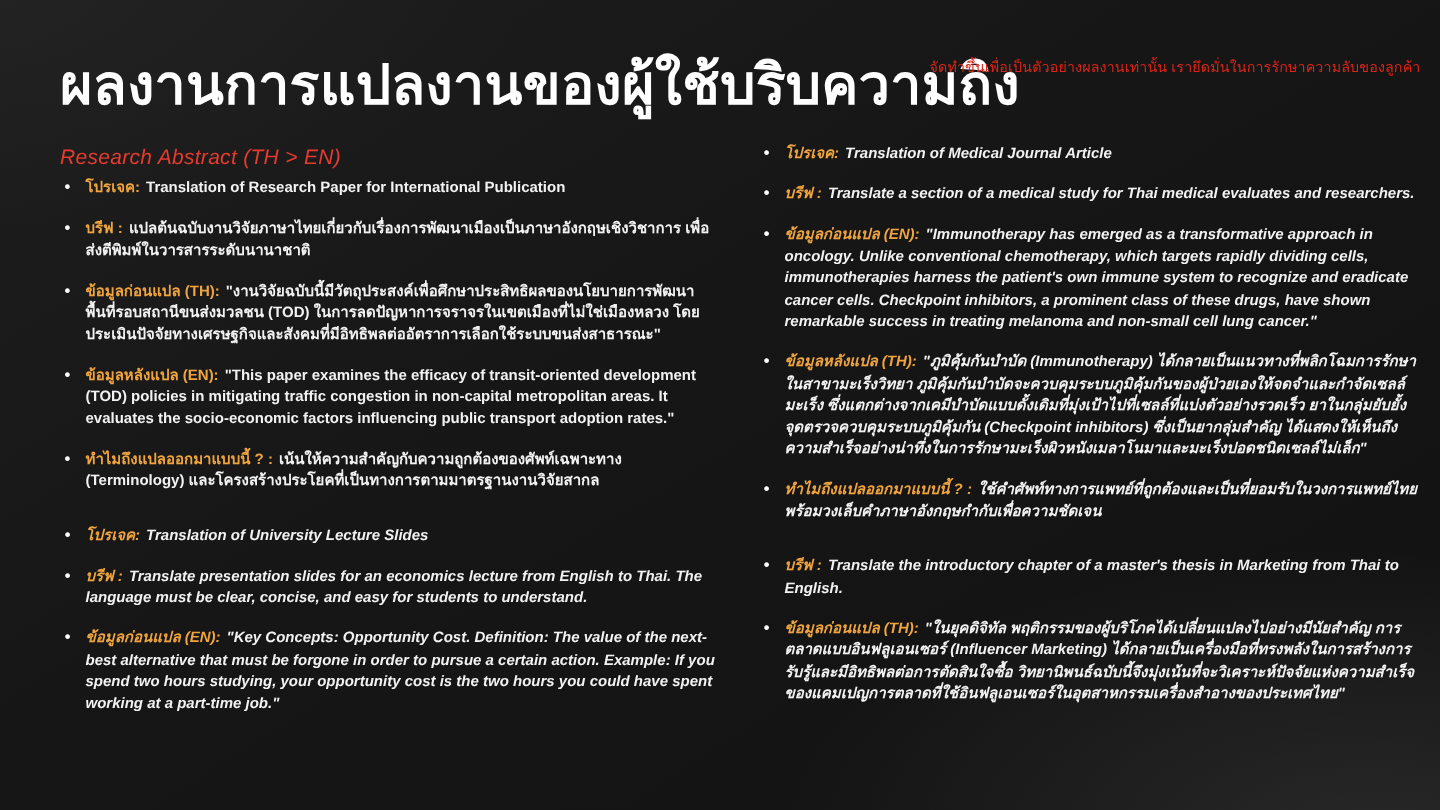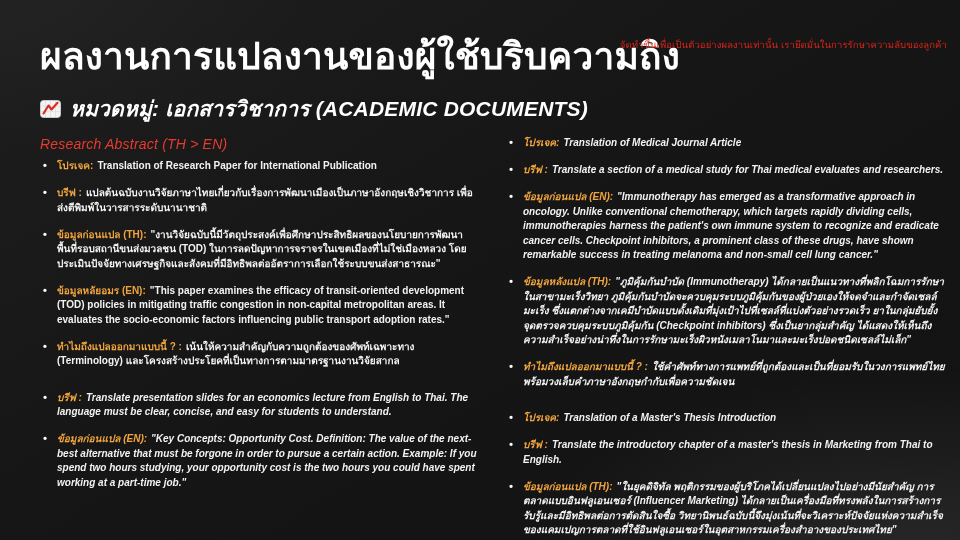--- a/index.html
+++ b/index.html
@@ -77,55 +77,45 @@
 </style>
 </head>
 <body>
 
 <div class="slide">
 
   <div class="disclaimer">จัดทำขึ้นเพื่อเป็นตัวอย่างผลงานเท่านั้น เรายึดมั่นในการรักษาความลับของลูกค้า</div>
 
   <h1 class="title">ผลงานการแปลงานของผู้ใช้บริบความถิง</h1>
 
-  <div class="subtitle-row">
-    <span class="chart-icon">
-      <svg width="21" height="18" viewBox="0 0 21 18" aria-hidden="true">
-        <rect x="0.5" y="0.5" width="20" height="17" rx="3" fill="#f4f4f4" stroke="#c9c9c9"></rect>
-        <path d="M5.5 1 V17 M10.5 1 V17 M15.5 1 V17 M1 6.3 H20 M1 11.6 H20" stroke="#dcdcdc" stroke-width="0.8" fill="none"></path>
-        <path d="M3.5 13.5 L8.5 5.5 L11.5 9.5 L17.5 2.8" stroke="#d92b20" stroke-width="2.1" fill="none" stroke-linecap="round" stroke-linejoin="round"></path>
-      </svg>
-    </span>
-    <span class="subtitle">หมวดหมู่: เอกสารวิชาการ (ACADEMIC DOCUMENTS)</span>
-  </div>
 
   <div class="columns">
     <div class="col">
         <section class="section">
           <h3 class="section-header">Research Abstract (TH &gt; EN)</h3>
           <div class="bullet"><span class="label">โปรเจค:</span><span class="text">Translation of Research Paper for International Publication</span></div>
           <div class="bullet"><span class="label">บรีฟ :</span><span class="text">แปลต้นฉบับงานวิจัยภาษาไทยเกี่ยวกับเรื่องการพัฒนาเมืองเป็นภาษาอังกฤษเชิงวิชาการ เพื่อส่งตีพิมพ์ในวารสารระดับนานาชาติ</span></div>
           <div class="bullet"><span class="label">ข้อมูลก่อนแปล (TH):</span><span class="text">"งานวิจัยฉบับนี้มีวัตถุประสงค์เพื่อศึกษาประสิทธิผลของนโยบายการพัฒนาพื้นที่รอบสถานีขนส่งมวลชน (TOD) ในการลดปัญหาการจราจรในเขตเมืองที่ไม่ใช่เมืองหลวง โดยประเมินปัจจัยทางเศรษฐกิจและสังคมที่มีอิทธิพลต่ออัตราการเลือกใช้ระบบขนส่งสาธารณะ"</span></div>
-          <div class="bullet"><span class="label">ข้อมูลหลัยอมร (EN):</span><span class="text">"This paper examines the efficacy of transit-oriented development (TOD) policies in mitigating traffic congestion in non-capital metropolitan areas. It evaluates the socio-economic factors influencing public transport adoption rates."</span></div>
+          <div class="bullet"><span class="label">ข้อมูลหลังแปล (EN):</span><span class="text">"This paper examines the efficacy of transit-oriented development (TOD) policies in mitigating traffic congestion in non-capital metropolitan areas. It evaluates the socio-economic factors influencing public transport adoption rates."</span></div>
           <div class="bullet"><span class="label">ทำไมถึงแปลออกมาแบบนี้ ? :</span><span class="text">เน้นให้ความสำคัญกับความถูกต้องของศัพท์เฉพาะทาง (Terminology) และโครงสร้างประโยคที่เป็นทางการตามมาตรฐานงานวิจัยสากล</span></div>
         </section>
         <section class="section italic">
+          <div class="bullet"><span class="label">โปรเจค:</span><span class="text">Translation of University Lecture Slides</span></div>
           <div class="bullet"><span class="label">บรีฟ :</span><span class="text">Translate presentation slides for an economics lecture from English to Thai. The language must be clear, concise, and easy for students to understand.</span></div>
           <div class="bullet"><span class="label">ข้อมูลก่อนแปล (EN):</span><span class="text">"Key Concepts: Opportunity Cost. Definition: The value of the next-best alternative that must be forgone in order to pursue a certain action. Example: If you spend two hours studying, your opportunity cost is the two hours you could have spent working at a part-time job."</span></div>
         </section>
       </div>
     <div class="col">
         <section class="section italic">
           <div class="bullet"><span class="label">โปรเจค:</span><span class="text">Translation of Medical Journal Article</span></div>
           <div class="bullet"><span class="label">บรีฟ :</span><span class="text">Translate a section of a medical study for Thai medical evaluates and researchers.</span></div>
           <div class="bullet"><span class="label">ข้อมูลก่อนแปล (EN):</span><span class="text">"Immunotherapy has emerged as a transformative approach in oncology. Unlike conventional chemotherapy, which targets rapidly dividing cells, immunotherapies harness the patient's own immune system to recognize and eradicate cancer cells. Checkpoint inhibitors, a prominent class of these drugs, have shown remarkable success in treating melanoma and non-small cell lung cancer."</span></div>
           <div class="bullet"><span class="label">ข้อมูลหลังแปล (TH):</span><span class="text">"ภูมิคุ้มกันบำบัด (Immunotherapy) ได้กลายเป็นแนวทางที่พลิกโฉมการรักษาในสาขามะเร็งวิทยา ภูมิคุ้มกันบำบัดจะควบคุมระบบภูมิคุ้มกันของผู้ป่วยเองให้จดจำและกำจัดเซลล์มะเร็ง ซึ่งแตกต่างจากเคมีบำบัดแบบดั้งเดิมที่มุ่งเป้าไปที่เซลล์ที่แบ่งตัวอย่างรวดเร็ว ยาในกลุ่มยับยั้งจุดตรวจควบคุมระบบภูมิคุ้มกัน (Checkpoint inhibitors) ซึ่งเป็นยากลุ่มสำคัญ ได้แสดงให้เห็นถึงความสำเร็จอย่างน่าทึ่งในการรักษามะเร็งผิวหนังเมลาโนมาและมะเร็งปอดชนิดเซลล์ไม่เล็ก"</span></div>
           <div class="bullet"><span class="label">ทำไมถึงแปลออกมาแบบนี้ ? :</span><span class="text">ใช้คำศัพท์ทางการแพทย์ที่ถูกต้องและเป็นที่ยอมรับในวงการแพทย์ไทย พร้อมวงเล็บคำภาษาอังกฤษกำกับเพื่อความชัดเจน</span></div>
         </section>
         <section class="section italic">
-          <div class="bullet"><span class="label">โปรเจค:</span><span class="text">Translation of a Master's Thesis Introduction</span></div>
           <div class="bullet"><span class="label">บรีฟ :</span><span class="text">Translate the introductory chapter of a master's thesis in Marketing from Thai to English.</span></div>
           <div class="bullet"><span class="label">ข้อมูลก่อนแปล (TH):</span><span class="text">"ในยุคดิจิทัล พฤติกรรมของผู้บริโภคได้เปลี่ยนแปลงไปอย่างมีนัยสำคัญ การตลาดแบบอินฟลูเอนเซอร์ (Influencer Marketing) ได้กลายเป็นเครื่องมือที่ทรงพลังในการสร้างการรับรู้และมีอิทธิพลต่อการตัดสินใจซื้อ วิทยานิพนธ์ฉบับนี้จึงมุ่งเน้นที่จะวิเคราะห์ปัจจัยแห่งความสำเร็จของแคมเปญการตลาดที่ใช้อินฟลูเอนเซอร์ในอุตสาหกรรมเครื่องสำอางของประเทศไทย"</span></div>
         </section>
       </div>
   </div>
 
 </div>
 
 </body></html>

